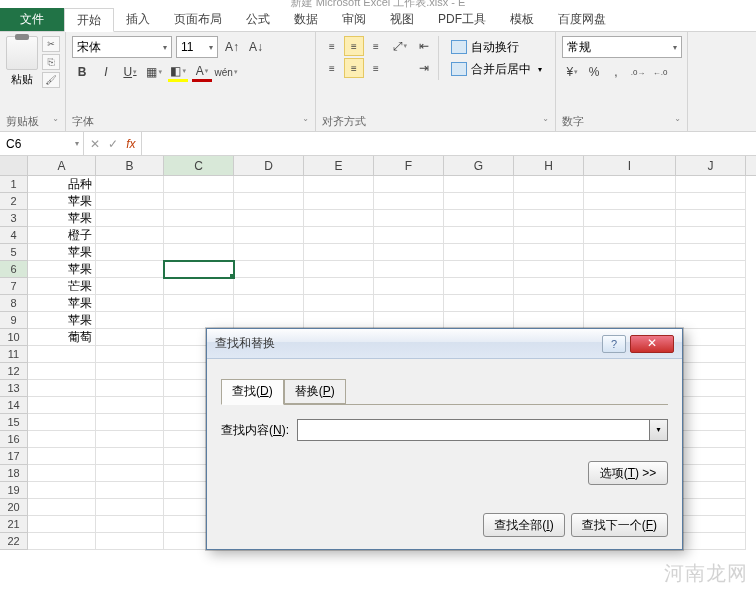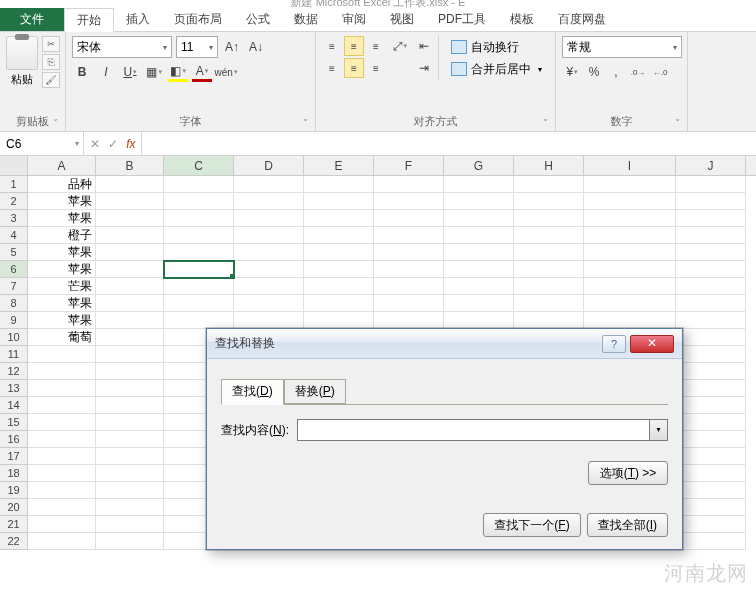--- a/index.html
+++ b/index.html
@@ -9,21 +9,21 @@
 .titlebar span { position: absolute; left: 50%; transform: translateX(-50%); top: -5px; }
 
 .tabs { display: flex; background: #fff; border-bottom: 1px solid #d4d4d4; height: 24px; align-items: flex-end; }
 .tab-file { background: #217346; color: #fff; padding: 4px 20px; height: 24px; display: flex; align-items: center; }
 .tab { padding: 4px 12px; color: #444; cursor: pointer; height: 24px; display: flex; align-items: center; }
 .tab.active { background: #fff; border: 1px solid #d4d4d4; border-bottom: 1px solid #fff; margin-bottom: -1px; }
 
 .ribbon { background: #f1f1f1; border-bottom: 1px solid #d4d4d4; height: 100px; display: flex; }
 .rg { border-right: 1px solid #d4d4d4; padding: 4px 6px 2px; display: flex; flex-direction: column; justify-content: space-between; }
 .rg-content { display: flex; gap: 4px; align-items: flex-start; }
-.rg-label { text-align: center; font-size: 11px; color: #666; padding-top: 2px; position: relative; }
+.rg-label { text-align: left; font-size: 11px; color: #666; padding-top: 2px; position: relative; }
 .rg-label::after { content: "⌄"; position: absolute; right: 0; font-size: 8px; color: #888; }
 
 .paste-block { display: flex; flex-direction: column; align-items: center; gap: 2px; }
 .paste-icon { width: 32px; height: 34px; background: linear-gradient(#fafafa,#e8e8e8); border: 1px solid #ccc; border-radius: 2px; position: relative; }
 .paste-icon::before { content: ""; position: absolute; top: -3px; left: 8px; width: 14px; height: 6px; background: #888; border-radius: 2px; }
 .mini-btn { width: 18px; height: 16px; border: 1px solid #ccc; background: #f8f8f8; font-size: 9px; display: flex; align-items: center; justify-content: center; color: #555; }
 .mini-col { display: flex; flex-direction: column; gap: 2px; }
 
 .font-row { display: flex; gap: 4px; align-items: center; margin-bottom: 4px; }
 .combo { background: #fff; border: 1px solid #ababab; height: 22px; display: flex; align-items: center; padding: 0 4px; font-size: 12px; position: relative; }
@@ -528,18 +528,18 @@
       <div class="inp">
         <input type="text" value="" style="">
         <div class="dd">▾</div>
       </div>
     </div>
     <div class="dlg-opts">
       <span class="dlg-btn"><span>选项</span>(<u>T</u>)<span> &gt;&gt;</span></span>
     </div>
   </div>
   <div class="dlg-footer">
+    <span class="dlg-btn"><span>查找全部</span>(<u>I</u>)</span>
     <span class="dlg-btn"><span>查找下一个</span>(<u>F</u>)</span>
-    <span class="dlg-btn"><span>查找全部</span>(<u>I</u>)</span>
   </div>
 </div>
 
 <div class="watermark">河南龙网</div>
 
 </body></html>

